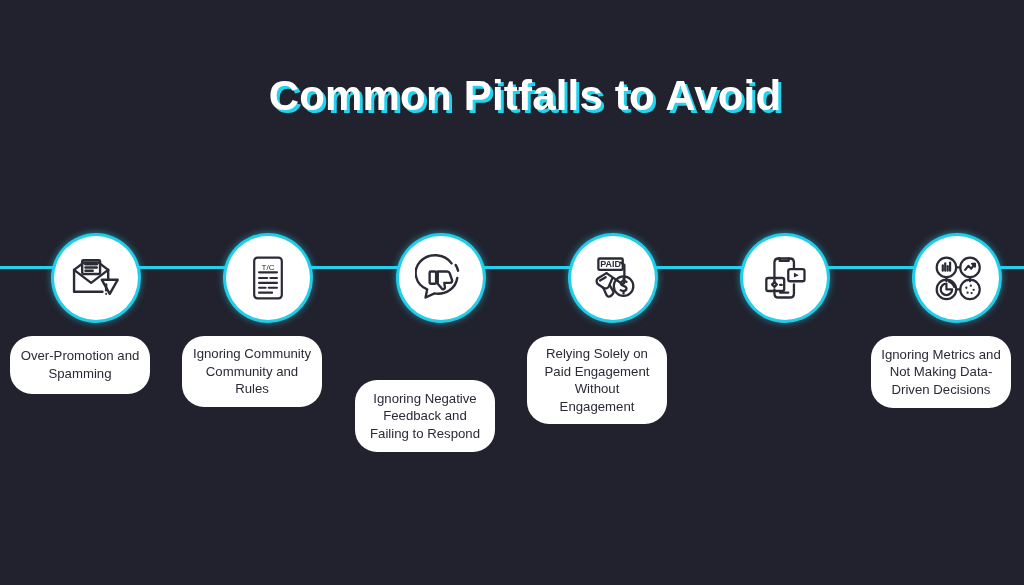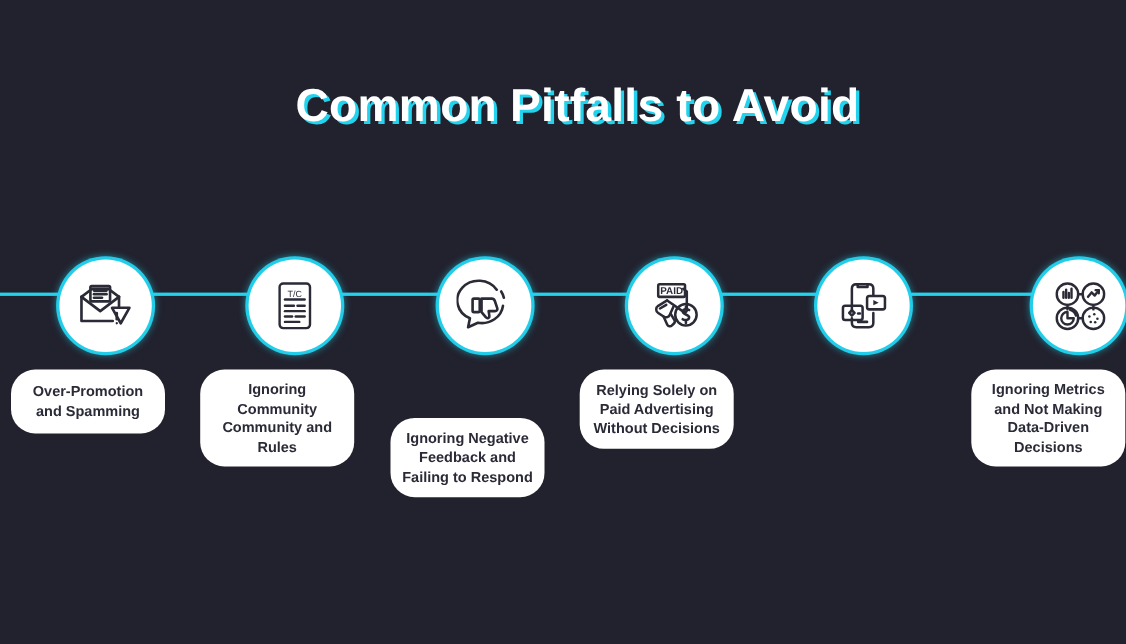--- a/index.html
+++ b/index.html
@@ -99,21 +99,21 @@
     border-radius: 22px;
     display: flex;
     align-items: center;
     justify-content: center;
     padding: 9px 10px;
     box-sizing: border-box;
     text-align: center;
     color: #2b2b38;
     font-size: 13.2px;
     line-height: 1.33;
-    font-weight: 700;
+    font-weight: 400;
     z-index: 2;
   }
 
   .label-card.three-line {
     min-height: 72px;
   }
 </style>
 </head>
 <body>
 
@@ -191,21 +191,21 @@
             <rect x="14" y="8" width="30" height="14" rx="1.5"></rect>
             <text x="29" y="19" font-family="Liberation Sans, sans-serif" font-size="11" font-weight="bold" fill="#2b2b38" stroke="none" text-anchor="middle">PAID</text>
             <circle cx="45" cy="42" r="12"></circle>
             <path d="M48.6 36.8 C47 35.6 42 35 41.6 38.6 C41.2 42 48.8 41.4 48.6 45
                      C48.4 48.6 43.2 48.4 41.4 47"></path>
             <path d="M45 33.2 L45 36"></path>
             <path d="M45 48.4 L45 51.2"></path>
           </svg>
         </span>
       </div>
-      <div class="label-card three-line">Relying Solely on Paid Advertising Without Decisions</div>
+      <div class="label-card three-line">Relying Solely on Paid Engagement Without Engagement</div>
     </div>
 
     <div class="item" style="left:687px;">
       <div class="icon-circle">
         <span>
           <svg viewBox="0 0 64 64" fill="none" stroke="#2b2b38" stroke-width="2.3" stroke-linecap="round" stroke-linejoin="round">
             <path d="M24 8 L38 8 C41 8 43 10 43 13 L43 20"></path>
             <path d="M43 40 L43 51 C43 54 41 56 38 56 L24 56 C21 56 19 54 19 51 L19 46"></path>
             <path d="M19 38 L19 13 C19 10 21 8 24 8"></path>
             <path d="M25.5 8 L25.5 11 L36.5 11 L36.5 8"></path>
@@ -213,21 +213,21 @@
             <rect x="36" y="21" width="20" height="15" rx="2.5"></rect>
             <path d="M43 25.5 L49 28.5 L43 31.5 Z" fill="#2b2b38" stroke="none"></path>
             <rect x="9" y="32" width="22" height="16" rx="2.5"></rect>
             <path d="M16 40 L19 37 L22 40 L19 43 Z"></path>
             <path d="M26 40.5 H28"></path>
           </svg>
         </span>
       </div>
     </div>
 
-    <div class="item" style="left:859px;align-items:flex-end;">
+    <div class="item" style="left:859px;">
       <div class="icon-circle">
         <span>
           <svg viewBox="0 0 64 64" fill="none" stroke="#2b2b38" stroke-width="2.2" stroke-linecap="round" stroke-linejoin="round">
             <path d="M31 19 H36"></path>
             <path d="M31 46 H36"></path>
             <path d="M19 31 V36"></path>
             <path d="M48 31 V36"></path>
 
             <circle cx="19" cy="19" r="12"></circle>
             <path d="M14.5 23 L14.5 16.5"></path>

